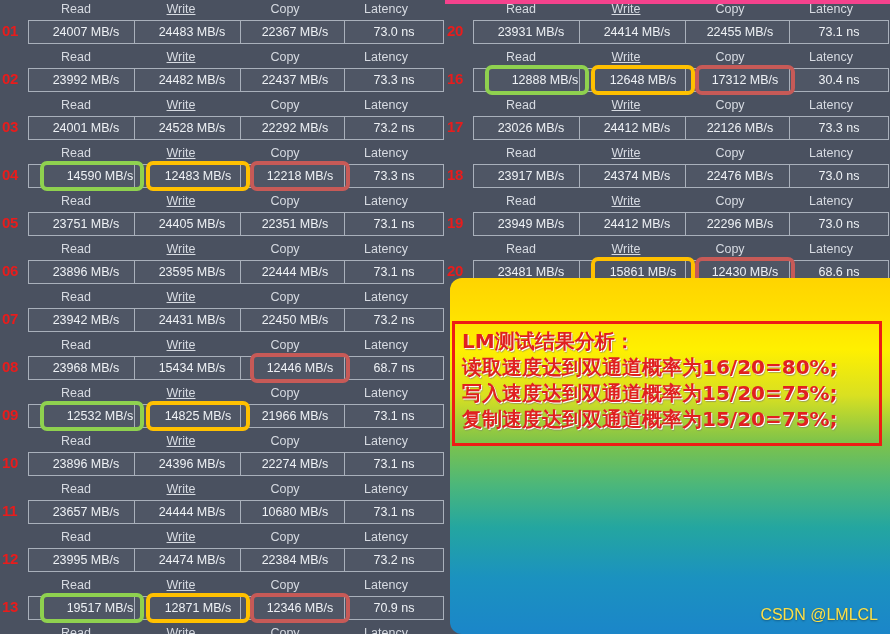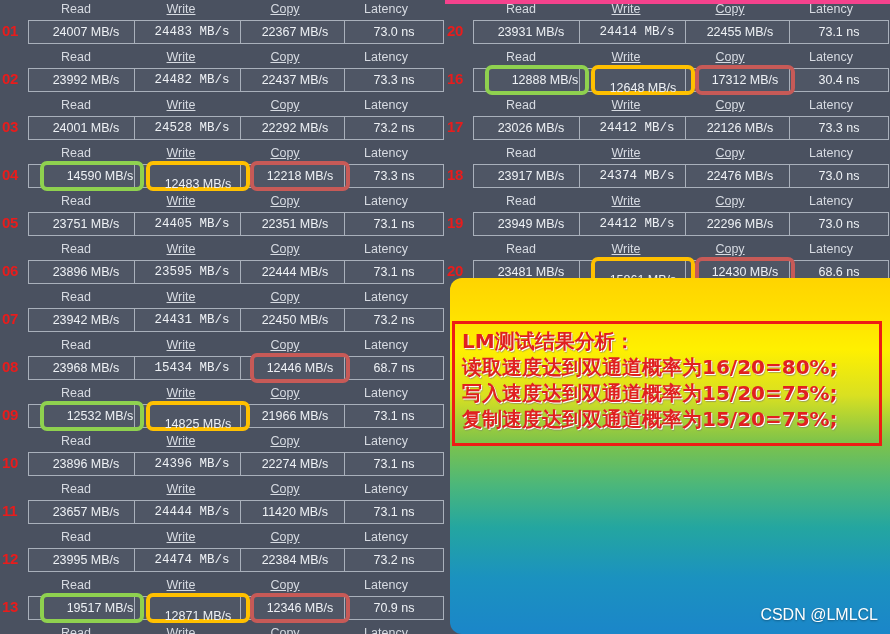--- a/index.html
+++ b/index.html
@@ -22,40 +22,40 @@
   .row{position:relative;height:48px;}
 
   .hdr{position:absolute;top:0;left:0;width:445px;height:20px;}
   .hdr span{
     position:absolute;top:2px;
     font-size:12.5px;color:#d7dbe2;text-align:center;
     width:106px;
   }
   .hdr span.c0{left:23px;}
   .hdr span.c1{left:128px;text-decoration:underline;}
-  .hdr span.c2{left:232px;text-decoration:underline;}
+  .hdr span.c2{left:232px;}
   .hdr span.c3{left:333px;}
 
   .num{
     position:absolute;left:2px;top:22px;width:24px;
     font-size:15px;font-weight:bold;color:#e81c1c;
     text-align:left;letter-spacing:-0.3px;
   }
   .panel.right .num{left:2px;}
 
   .cell{
     position:absolute;top:20px;height:24px;
     border:1px solid #a9b0bb;
     background:#4f5665;
     box-sizing:border-box;
     color:#eef1f5;font-size:12.5px;
     display:flex;align-items:center;justify-content:center;
   }
   .cell.c0{left:28px;width:116px;}
-  .cell.c1{left:134px;width:116px;font-family:Liberation Mono, monospace;}
+  .cell.c1{left:134px;width:116px;}
   .cell.c2{left:240px;width:110px;}
   .cell.c3{left:344px;width:100px;}
 
   
   .ring{
     position:absolute;top:17px;height:30px;border-radius:7px;
     box-sizing:border-box;pointer-events:none;z-index:4;
   }
   .ring.green{border:4px solid #8fd14f;}
   .ring.orange{border:4px solid #ffc000;}
@@ -63,21 +63,21 @@
   .ring.k0{left:40px;width:104px;}
   .ring.k1{left:146px;width:104px;}
   .ring.k2{left:250px;width:100px;}
 
   .ringtext{
     position:absolute;top:20px;height:24px;z-index:5;
     display:flex;align-items:center;justify-content:center;
     color:#eef1f5;font-size:12.5px;pointer-events:none;
   }
   .ringtext.k0{left:44px;width:112px;text-align:center;}
-  .ringtext.k1{left:150px;width:96px;margin-top:8px;}
+  .ringtext.k1{left:150px;width:96px;}
   .ringtext.k2{left:254px;width:92px;}
 
   
   .gradpanel{
     position:absolute;left:450px;top:278px;width:488px;height:356px;
     background:linear-gradient(to bottom,
         #ffd400 0%, #ffe000 10%, #fff000 20%,
         #d9e021 33%, #7ec34a 46%, #4cb77a 58%,
         #24a6a0 70%, #1b92bf 84%, #1b86c9 100%);
     z-index:10;
@@ -93,21 +93,21 @@
     color:#e02020;font-weight:bold;
     font-size:20px;line-height:26px;
     white-space:pre;
     text-shadow:1px 1px 0 #ffffff, 1.5px 1.5px 1px rgba(120,120,120,.55);
     font-family:"DejaVu Sans","Liberation Sans",sans-serif;
   }
   .notetext .ln{display:block;height:26px;}
 
   .watermark{
     position:absolute;right:12px;bottom:10px;
-    color:#ffffff;font-size:16px;
+    color:#fde047;font-size:16px;
     text-shadow:0 1px 2px rgba(0,0,0,.35);
     z-index:12;
   }
 </style>
 </head>
 <body>
 
 <div id="root">
 
   <div class="panel left">
@@ -257,21 +257,21 @@
         <div class="row">
           <div class="hdr">
             <span class="c0">Read</span>
             <span class="c1">Write</span>
             <span class="c2">Copy</span>
             <span class="c3">Latency</span>
           </div>
           <div class="num">11</div>
           <div class="cell c0">23657 MB/s</div>
           <div class="cell c1">24444 MB/s</div>
-          <div class="cell c2">11420 MB/s</div>
+          <div class="cell c2">10680 MB/s</div>
           <div class="cell c3">73.1 ns</div>
         </div>
         <div class="row">
           <div class="hdr">
             <span class="c0">Read</span>
             <span class="c1">Write</span>
             <span class="c2">Copy</span>
             <span class="c3">Latency</span>
           </div>
           <div class="num">12</div>

